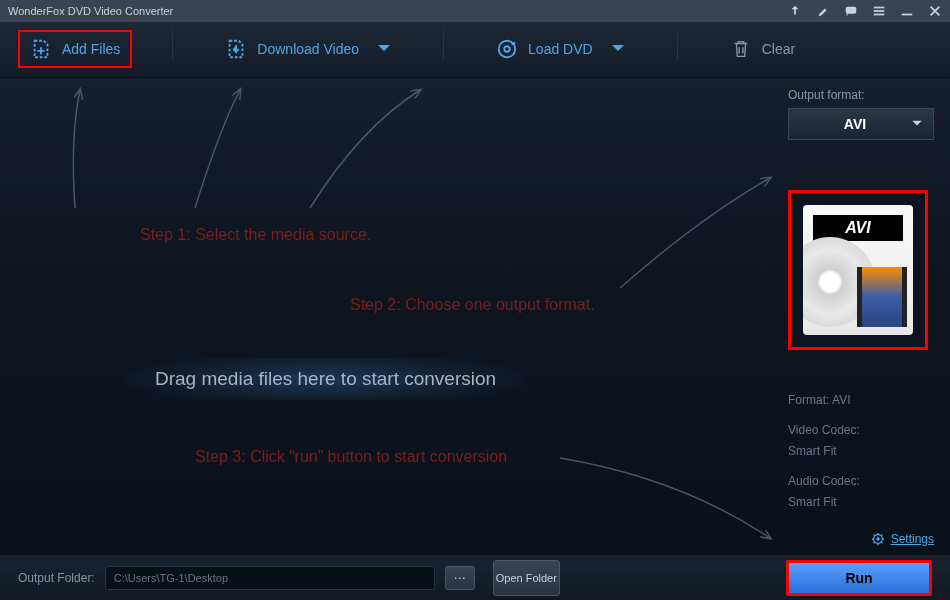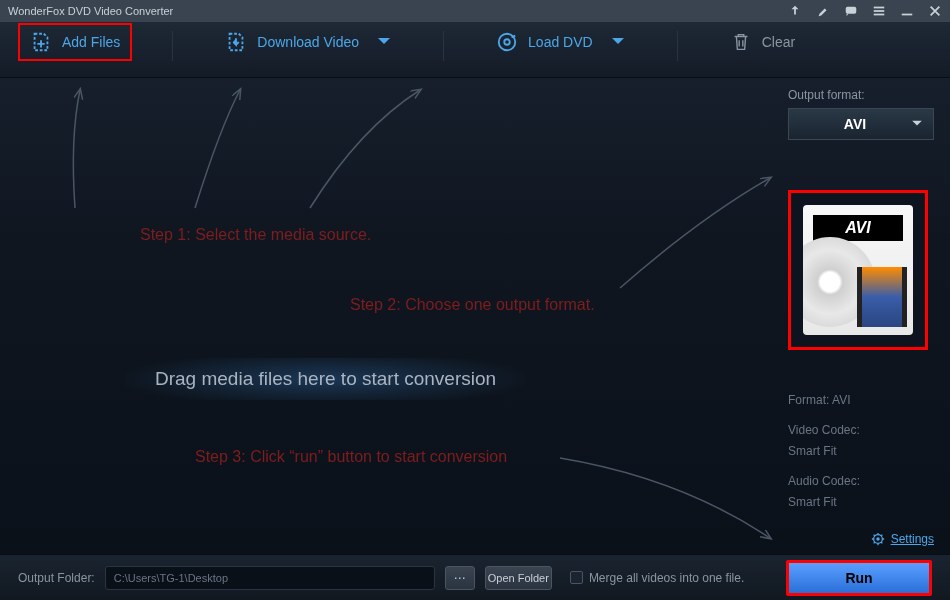--- a/index.html
+++ b/index.html
@@ -21,22 +21,22 @@
       color: #c8d0d8;
     }
     .titlebar-title { flex: 1; }
     .titlebar-icons { display: flex; gap: 14px; align-items: center; }
     .titlebar-icon { width: 14px; height: 14px; cursor: pointer; display: flex; align-items: center; justify-content: center; color: #c8d0d8; }
     .toolbar {
       height: 56px;
       background: linear-gradient(180deg, #1e2936 0%, #131b26 100%);
       border-bottom: 1px solid #0a0f16;
       display: flex;
-      align-items: flex-end;
-      padding: 16px 18px;
+      align-items: flex-start;
+      padding: 8px 18px;
       gap: 40px;
     }
     .toolbar-btn {
       display: flex;
       align-items: center;
       gap: 10px;
       color: #4da6e8;
       font-size: 14px;
       cursor: pointer;
       padding: 8px 12px;
@@ -188,28 +188,29 @@
     .browse-btn {
       width: 30px; height: 24px;
       background: linear-gradient(180deg, #3a4450 0%, #2a3440 100%);
       border: 1px solid #4a5462;
       border-radius: 3px;
       color: #c8d0d8;
       cursor: pointer;
       display: flex; align-items: center; justify-content: center;
     }
     .open-folder-btn {
-      height: 24px;
+      height: 36px;
       padding: 0 2px;
       background: linear-gradient(180deg, #3a4450 0%, #2a3440 100%);
       border: 1px solid #4a5462;
       border-radius: 3px;
       color: #c8d0d8;
       font-size: 11px;
       cursor: pointer;
+      margin-left: 8px;
     }
     .merge-check { display: flex; align-items: center; gap: 6px; margin-left: 8px; }
     .checkbox { width: 13px; height: 13px; border: 1px solid #4a5462; background: #1a2430; border-radius: 2px; }
     .run-btn {
       margin-left: auto;
       width: 140px;
       height: 30px;
       background: linear-gradient(180deg, #5a9fff 0%, #2a6fd8 100%);
       border-radius: 2px;
       color: #000;
@@ -357,20 +358,16 @@
   </div>
 </div>
 
 <div class="bottom-bar">
   <span>Output Folder:</span>
   <input class="folder-input" readonly="" value="C:\Users\TG-1\Desktop" style="">
   <div class="browse-btn">
       <span>⋯</span>
     </div>
   <button class="open-folder-btn">Open Folder</button>
-  <div class="merge-check">
-    <div class="checkbox"></div>
-    <span>Merge all videos into one file.</span>
-  </div>
   <div class="run-btn">
       <span>Run</span>
     </div>
 </div>
 
 </body></html>

